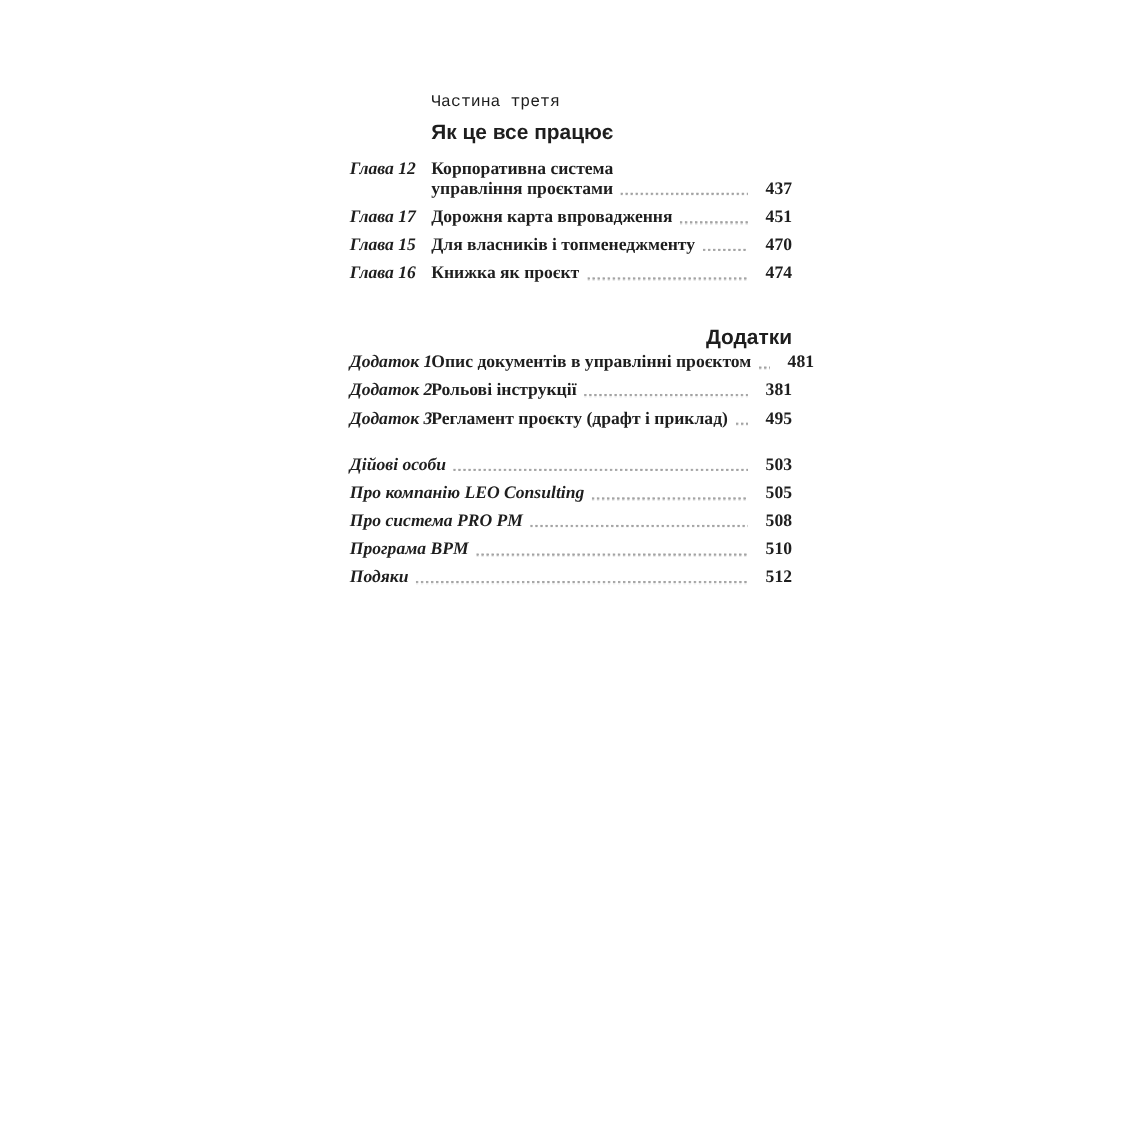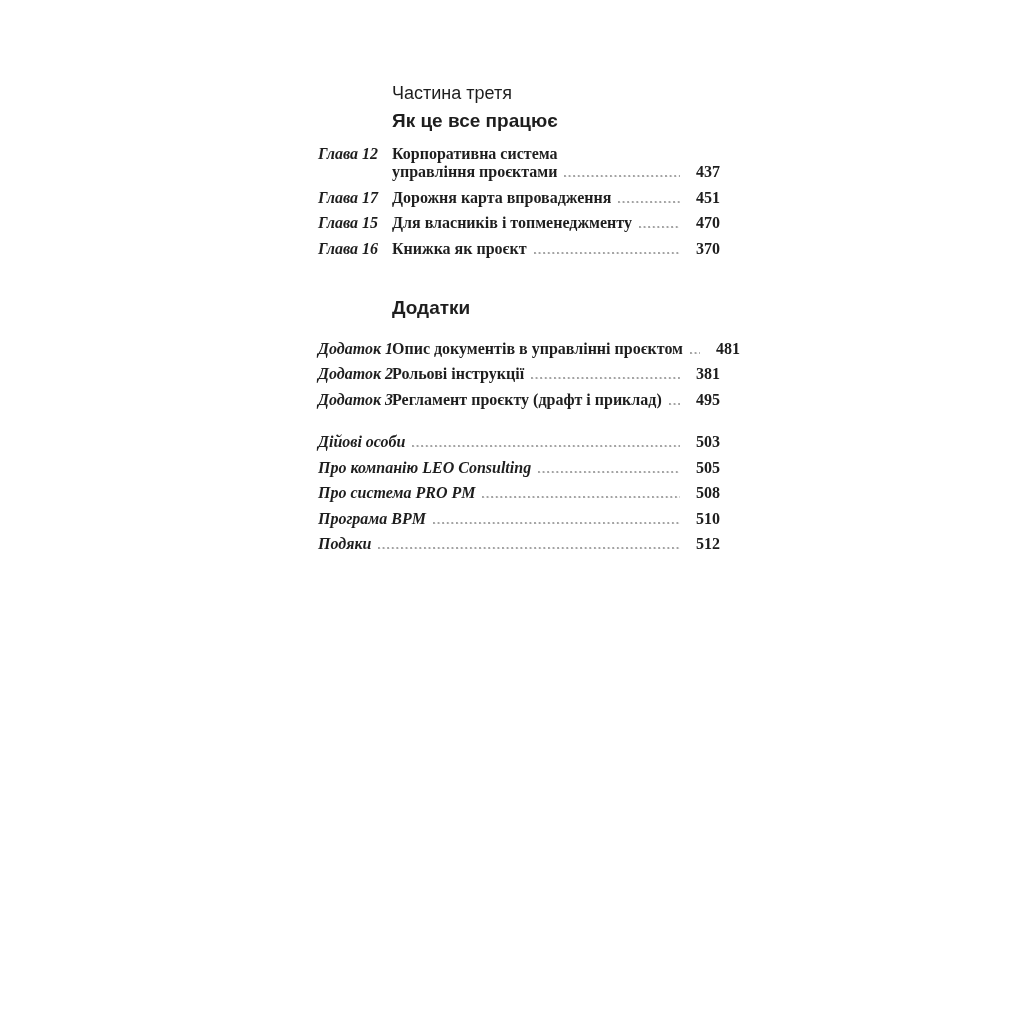--- a/index.html
+++ b/index.html
@@ -16,39 +16,40 @@
     position: relative;
     overflow: hidden;
   }
   .toc {
     position: absolute;
     left: 318px;
     top: 85px;
     width: 402px;
   }
   .part-label {
-    font-family: Liberation Sans, sans-serif;
-    font-size: 18px;
+    font-family: Liberation Mono, monospace;
+    font-size: 15px;
     line-height: 16px;
     font-weight: 400;
     margin: 0 0 10px 74px;
   }
   .part-title {
     font-family: "Liberation Sans", sans-serif;
     font-size: 19px;
     line-height: 20px;
     font-weight: 700;
     margin: 0 0 14px 74px;
   }
   .section-title {
     font-family: "Liberation Sans", sans-serif;
     font-size: 19px;
     line-height: 20px;
     font-weight: 700;
-    margin: 40px 0 22px 74px;
+    margin: 40px 0 3px 74px;
+    text-align: right;
   }
   .toc-row {
     display: flex;
     align-items: flex-start;
     margin-bottom: 7.6px;
     font-size: 16px;
     line-height: 18px;
     font-weight: bold;
   }
   .toc-label {
@@ -142,21 +143,21 @@
     </span>
   </div>
 
   <div class="toc-row">
     <span class="toc-label">Глава 16</span>
     <span class="toc-entry">
 
       <span class="toc-line">
         <span class="toc-title">Книжка як проєкт</span>
         <span class="toc-dots"></span>
-        <span class="toc-page">370</span>
+        <span class="toc-page">474</span>
       </span>
     </span>
   </div>
 </div>
 
   <div class="section-title">Додатки</div>
 
   <div id="appendices">
   <div class="toc-row">
     <span class="toc-label">Додаток 1</span>

